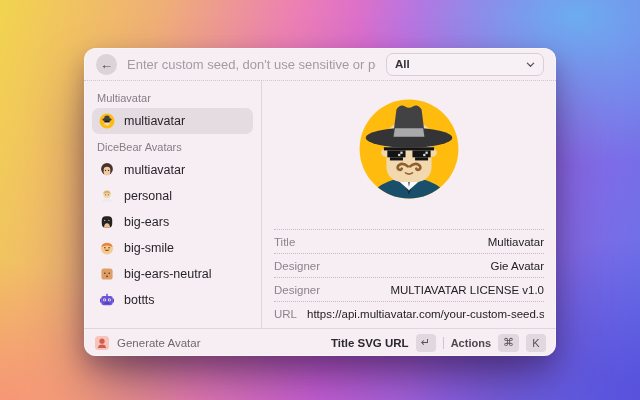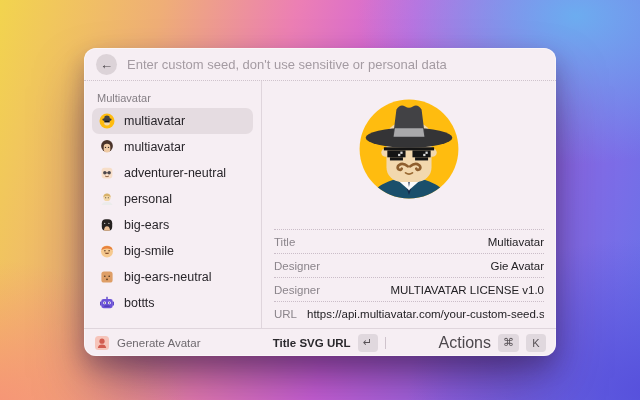--- a/index.html
+++ b/index.html
@@ -56,72 +56,69 @@
   .footer { height:28px; flex:0 0 28px; border-top:1px solid rgba(70,45,70,.13);
     display:flex; align-items:center; gap:7px; padding:0 10px; }
   .app-ic { width:16px; height:16px; flex:0 0 16px; }
   .app-label { font-size:11.5px; color:#6e696e; }
   .f-spacer { flex:1; }
   .primary-label { font-size:11.5px; font-weight:700; color:#2b292d; }
   .kbd { min-width:20px; height:18px; padding:0 5px; border-radius:4px;
     background:rgba(130,118,128,.18); display:flex; align-items:center; justify-content:center;
     font-size:11px; color:#575156; }
   .vdiv { width:1px; height:12px; background:rgba(70,45,70,.22); }
-  .actions-label { font-size:16px; font-weight:400; color:#4d484d;margin-left:46px; }
+  .actions-label { font-size:11px; font-weight:700; color:#4d484d; }
 </style>
 </head>
 <body>
 
 <div class="stage">
   <div class="window">
 
     <div class="topbar">
       <div class="back-btn">
         <span>←</span>
       </div>
       <input class="search-input" type="text" placeholder="Enter custom seed, don't use sensitive or personal data" style="">
+      <div class="dropdown">
+        <span class="dd-value">All</span>
+        <svg class="chev" viewBox="0 0 10 10">
+          <path d="M1.5 3.5 L5 7 L8.5 3.5" fill="none" stroke="#5a545a" stroke-width="1.4" stroke-linecap="round" stroke-linejoin="round"></path>
+        </svg>
+      </div>
     </div>
 
     <div class="content">
 
       <div class="sidebar">
         <div class="section-h">Multiavatar</div>
 
         <div class="srow selected">
           <svg class="ic" viewBox="0 0 16 16">
             <circle cx="8" cy="8" r="7.5" fill="#FFBC0F"></circle>
             <rect x="5.2" y="5.8" width="5.6" height="6.8" rx="2.4" fill="#F2D8AE"></rect>
             <ellipse cx="8" cy="6.6" rx="4.6" ry="1.5" fill="#3A3A3C"></ellipse>
             <path d="M4.9 6.4 L5.7 3.2 Q8 2 10.3 3.2 L11.1 6.4 Z" fill="#424245"></path>
             <rect x="5.3" y="7.9" width="5.4" height="1.5" fill="#151515"></rect>
           </svg>
           <span>multiavatar</span>
         </div>
 
+        <div class="section-h">DiceBear Avatars</div>
 
         <div class="srow">
           <svg class="ic" viewBox="0 0 16 16">
             <circle cx="8" cy="7" r="5.9" fill="#4A332A"></circle>
             <rect x="4.7" y="4.8" width="6.6" height="8.6" rx="3.2" fill="#EEC9A3"></rect>
             <circle cx="6.5" cy="8.4" r="0.7" fill="#3b2d26"></circle>
               <circle cx="9.5" cy="8.4" r="0.7" fill="#3b2d26"></circle>
           </svg>
           <span>multiavatar</span>
         </div>
 
-        <div class="srow">
-          <svg class="ic" viewBox="0 0 16 16">
-            <rect x="2.6" y="2.8" width="10.8" height="10.8" rx="3" fill="#F7DEC8"></rect>
-            <circle cx="5.8" cy="7.8" r="1.7" fill="#4c484c"></circle>
-              <circle cx="10.2" cy="7.8" r="1.7" fill="#4c484c"></circle>
-            <rect x="6.8" y="7.4" width="2.4" height="0.9" fill="#4c484c"></rect>
-            <path d="M6.4 11.3 Q8 12.4 9.6 11.3" fill="none" stroke="#8a5b3a" stroke-width="0.9" stroke-linecap="round"></path>
-          </svg>
-          <span>adventurer-neutral</span>
-        </div>
 
         <div class="srow">
           <svg class="ic" viewBox="0 0 16 16">
             <path d="M2.5 14 Q4 10.7 8 10.7 Q12 10.7 13.5 14 Z" fill="#ECECEC"></path>
             <circle cx="8" cy="6.4" r="3.6" fill="#F3D7A7"></circle>
             <path d="M4.4 6.3 Q4.5 2.6 8 2.6 Q11.5 2.6 11.6 6.3 Q10 4.8 8 4.9 Q6 4.8 4.4 6.3 Z" fill="#D8B26A"></path>
             <circle cx="6.7" cy="6.8" r="0.55" fill="#3a332c"></circle>
               <circle cx="9.3" cy="6.8" r="0.55" fill="#3a332c"></circle>
           </svg>
           <span>personal</span>

